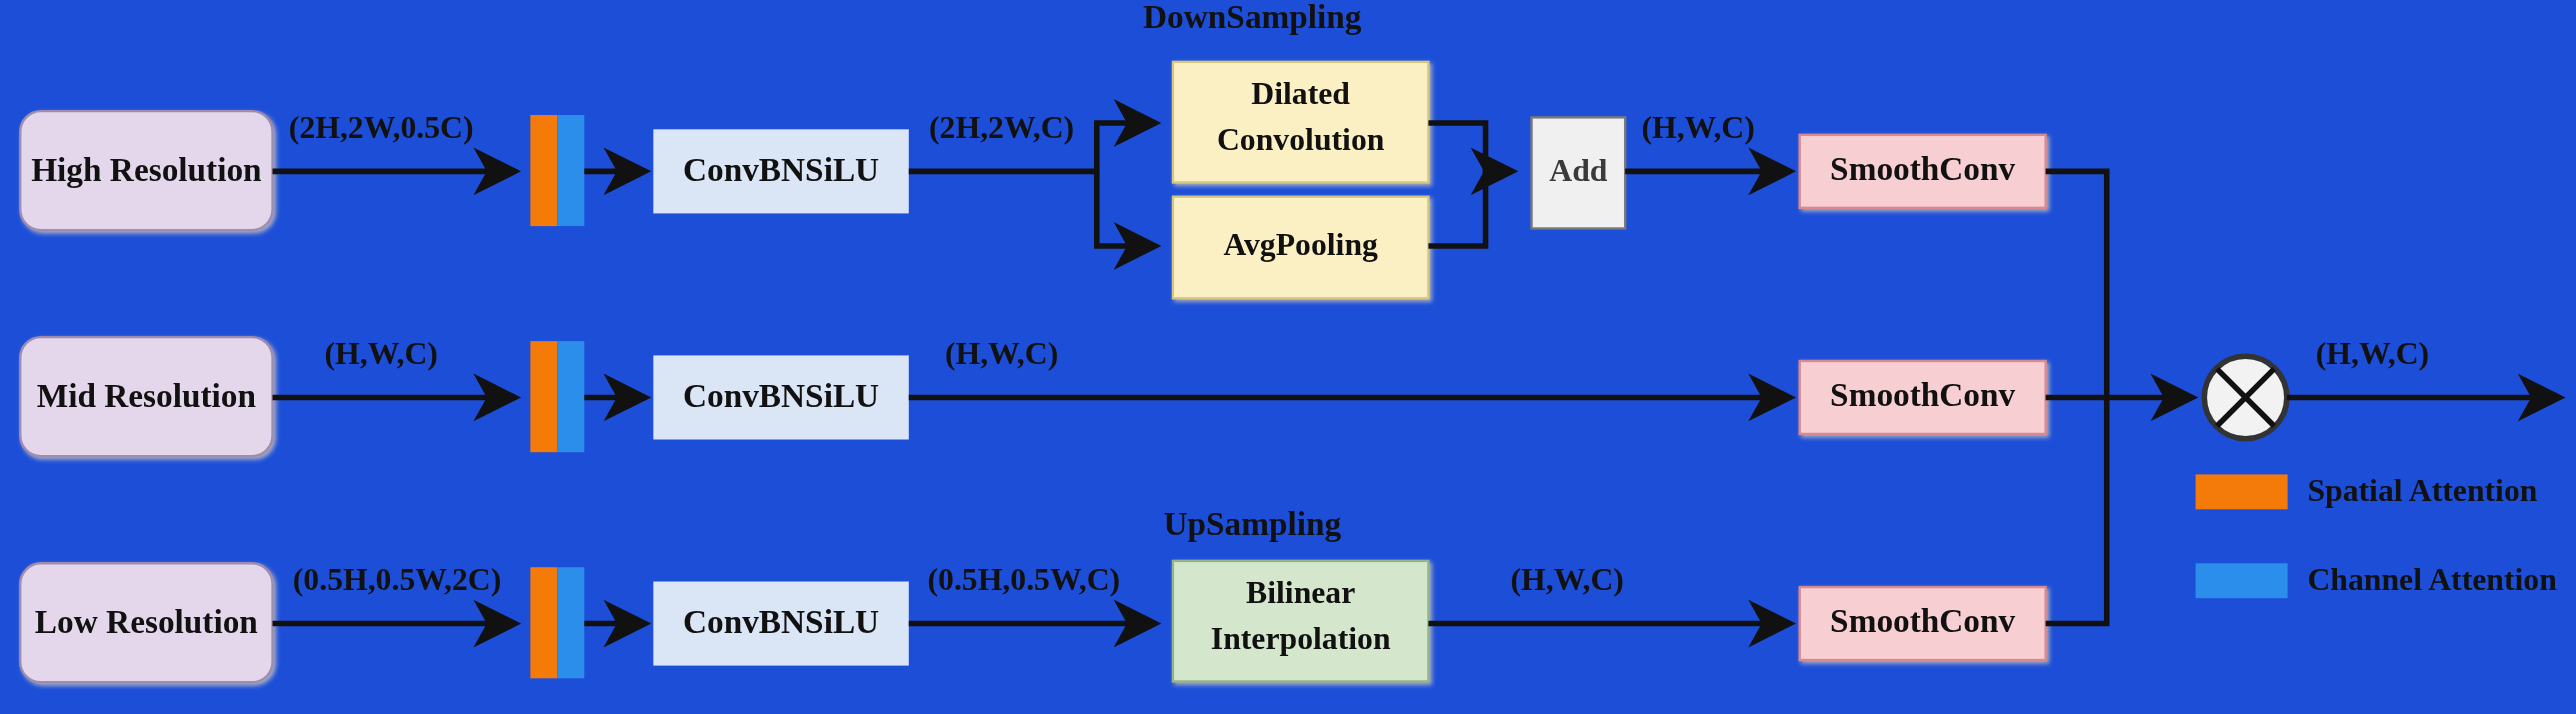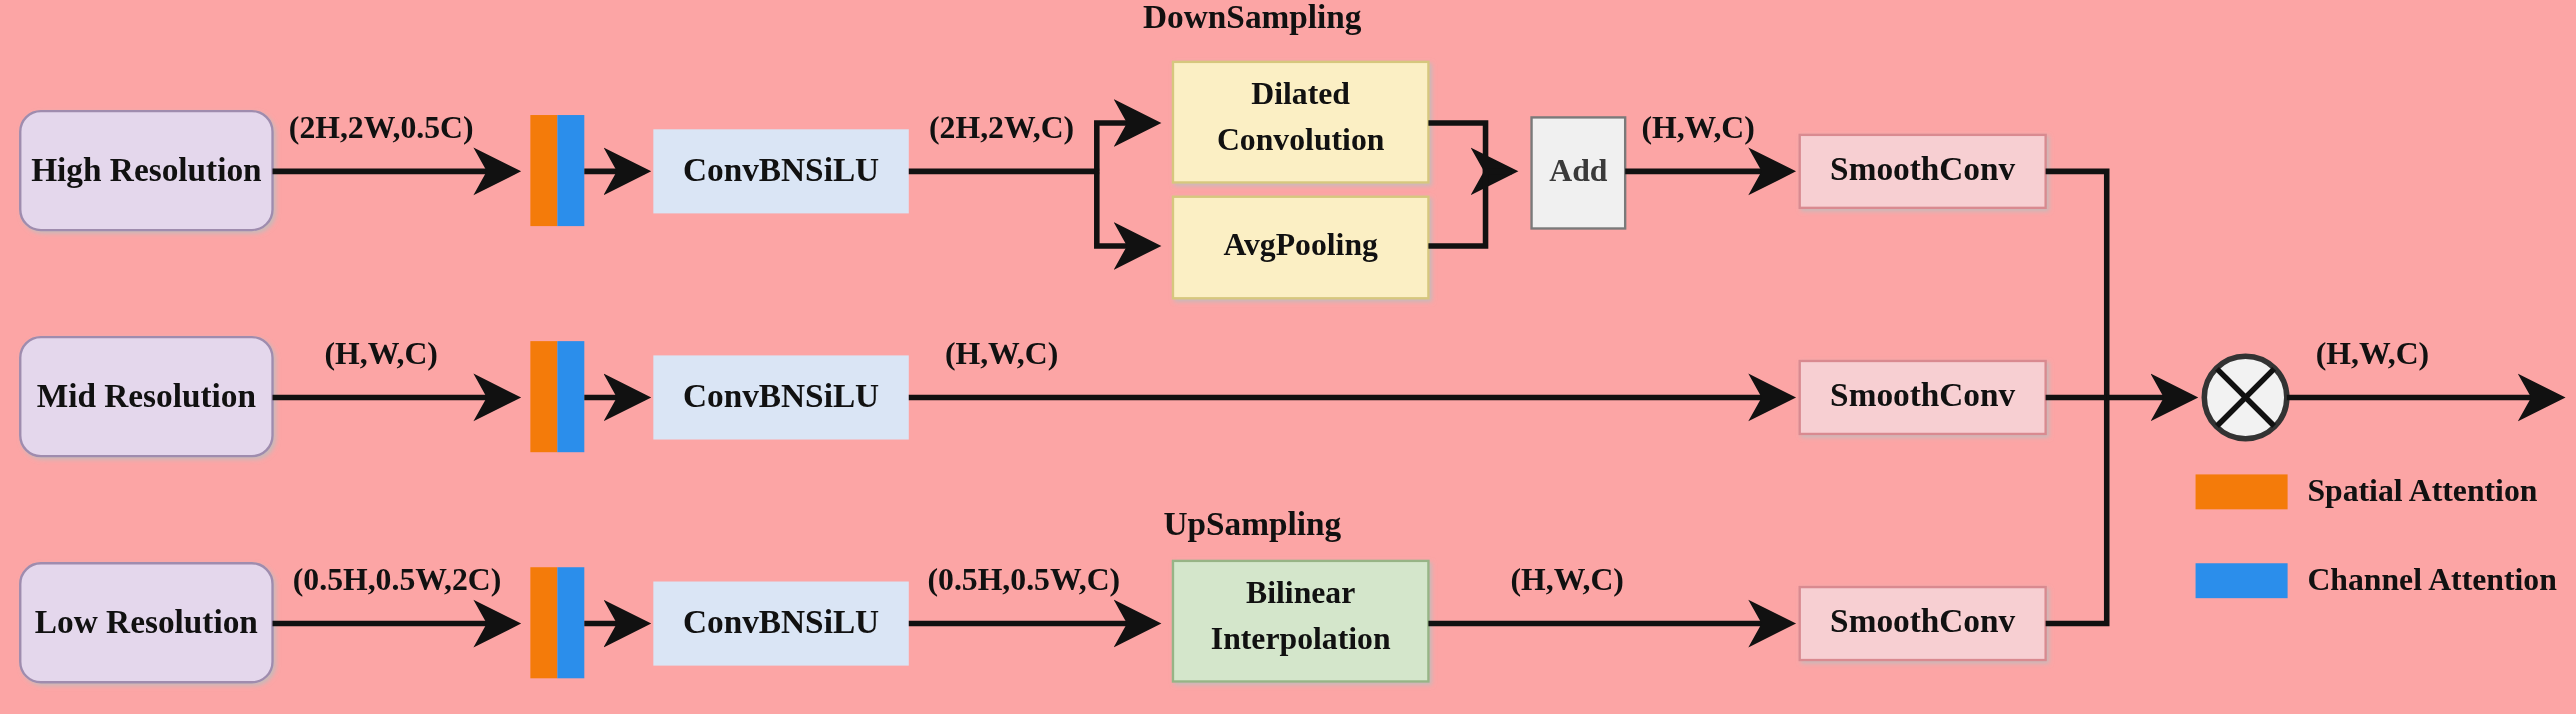--- a/index.html
+++ b/index.html
@@ -8,21 +8,21 @@
     padding: 0;
     background: #ffffff;
   }
   body {
     font-family: "Liberation Serif", "DejaVu Serif", serif;
   }
   #stage {
     position: relative;
     width: 2576px;
     height: 714px;
-    background: #fca5a5;
+    background: #1d4ed8;
     overflow: hidden;
   }
   svg.canvas {
     position: absolute;
     left: 0;
     top: 0;
     width: 2576px;
     height: 714px;
     display: block;
   }

